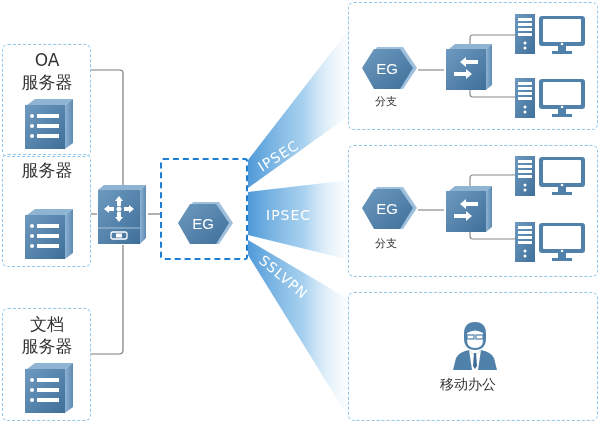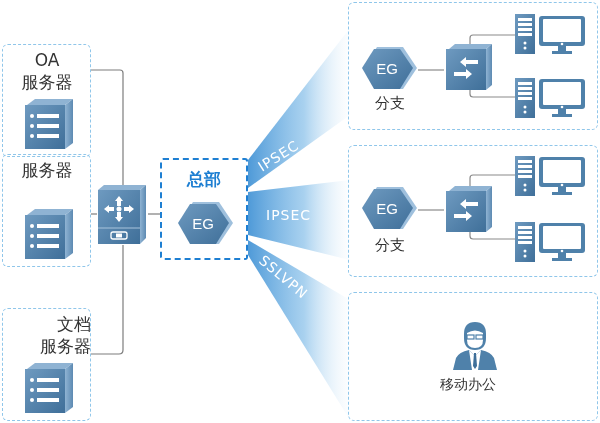--- a/index.html
+++ b/index.html
@@ -3,21 +3,21 @@
 <meta charset="utf-8">
 <style>
   html, body { margin:0; padding:0; background:#ffffff; }
   body { width:600px; height:423px; position:relative; overflow:hidden;
          font-family:"DejaVu Sans","Liberation Sans",sans-serif; }
   .abs { position:absolute; }
   .dash-box { position:absolute; border:1.5px dashed #8fc6ea; border-radius:6px; box-sizing:border-box; }
   .server-label { position:absolute; width:88px; text-align:center; font-size:17px; line-height:22px; color:#333; }
   .hq-box { position:absolute; border:2px dashed #1e7fd2; border-radius:3px; box-sizing:border-box; }
   .hq-title { position:absolute; width:100%; text-align:center; font-size:17px; font-weight:bold; color:#1e7fd2; }
-  .branch-label { position:absolute; font-size:15px; color:#333; }
+  .branch-label { position:absolute; font-size:11px; color:#333; }
   .mobile-label { position:absolute; font-size:14px; color:#333; }
   svg.full { position:absolute; left:0; top:0; }
   .beam-text { fill:#ffffff; font-family:"DejaVu Sans","Liberation Sans",sans-serif; font-size:14px; letter-spacing:1px; }
 </style>
 </head>
 <body>
 
 <svg class="full" width="600" height="423" viewBox="0 0 600 423">
   <defs>
     <linearGradient id="beamGrad" x1="0" y1="0" x2="1" y2="0">
@@ -93,21 +93,21 @@
         <rect x="16" y="17" width="22" height="4"></rect>
     <circle cx="11" cy="29" r="2"></circle>
         <rect x="16" y="27" width="22" height="4"></rect>
     <circle cx="11" cy="39" r="2"></circle>
         <rect x="16" y="37" width="22" height="4"></rect>
       </g>
   </svg>
 </div>
 
 <div class="dash-box" style="left:2px;top:308px;width:89px;height:113px;">
-  <div class="server-label" style="top:4px;text-align:right;">
+  <div class="server-label" style="top:4px;">
     <div>文档</div>
     <div>服务器</div>
   </div>
   <svg class="abs" style="left:18px;top:52px" width="54" height="54" viewBox="0 0 54 54">
     <polygon points="6,8 44,8 52,2 14,2" fill="#8fb3d3"></polygon>
     <polygon points="44,8 52,2 52,46 44,52" fill="url(#devSide)"></polygon>
     <rect x="4" y="8" width="40" height="44" fill="url(#devGrad)"></rect>
     <g fill="#ffffff">
         <circle cx="11" cy="19" r="2"></circle>
         <rect x="16" y="17" width="22" height="4"></rect>
@@ -129,21 +129,20 @@
     <polygon points="23,38 27,33 25,33 25,28 21,28 21,33 19,33"></polygon>
     <polygon points="8,25 13,21 13,23 18,23 18,27 13,27 13,29"></polygon>
     <polygon points="38,25 33,21 33,23 28,23 28,27 33,27 33,29"></polygon>
     <circle cx="23" cy="25" r="2.5"></circle>
   </g>
   <rect x="15" y="48" width="16" height="7" rx="2" fill="none" stroke="#ffffff" stroke-width="1.3"></rect>
   <rect x="20" y="49.5" width="6" height="4" fill="#ffffff"></rect>
 </svg>
 
 <div class="hq-box" style="left:160px;top:158px;width:88px;height:102px;">
-  <div class="hq-title" style="top:8px;">总部</div>
   <svg class="abs" style="left:16px;top:40px" width="58" height="46" viewBox="0 0 58 46">
     <polygon points="15,2 41,2 55,23 41,44 15,44 1,23" fill="#9fc0dd"></polygon>
     <polygon points="12,4 38,4 51,23 38,44 12,44 0,23" fill="url(#devGrad)"></polygon>
     <text x="25" y="29" text-anchor="middle" font-family="Liberation Sans, sans-serif" font-size="15" fill="#ffffff">EG</text>
   </svg>
 </div>
 
 <div class="dash-box" style="left:348px;top:2px;width:250px;height:128px;"></div>
 <svg class="abs" style="left:362px;top:45px" width="58" height="46" viewBox="0 0 58 46">
   <polygon points="15,2 41,2 55,23 41,44 15,44 1,23" fill="#9fc0dd"></polygon>

